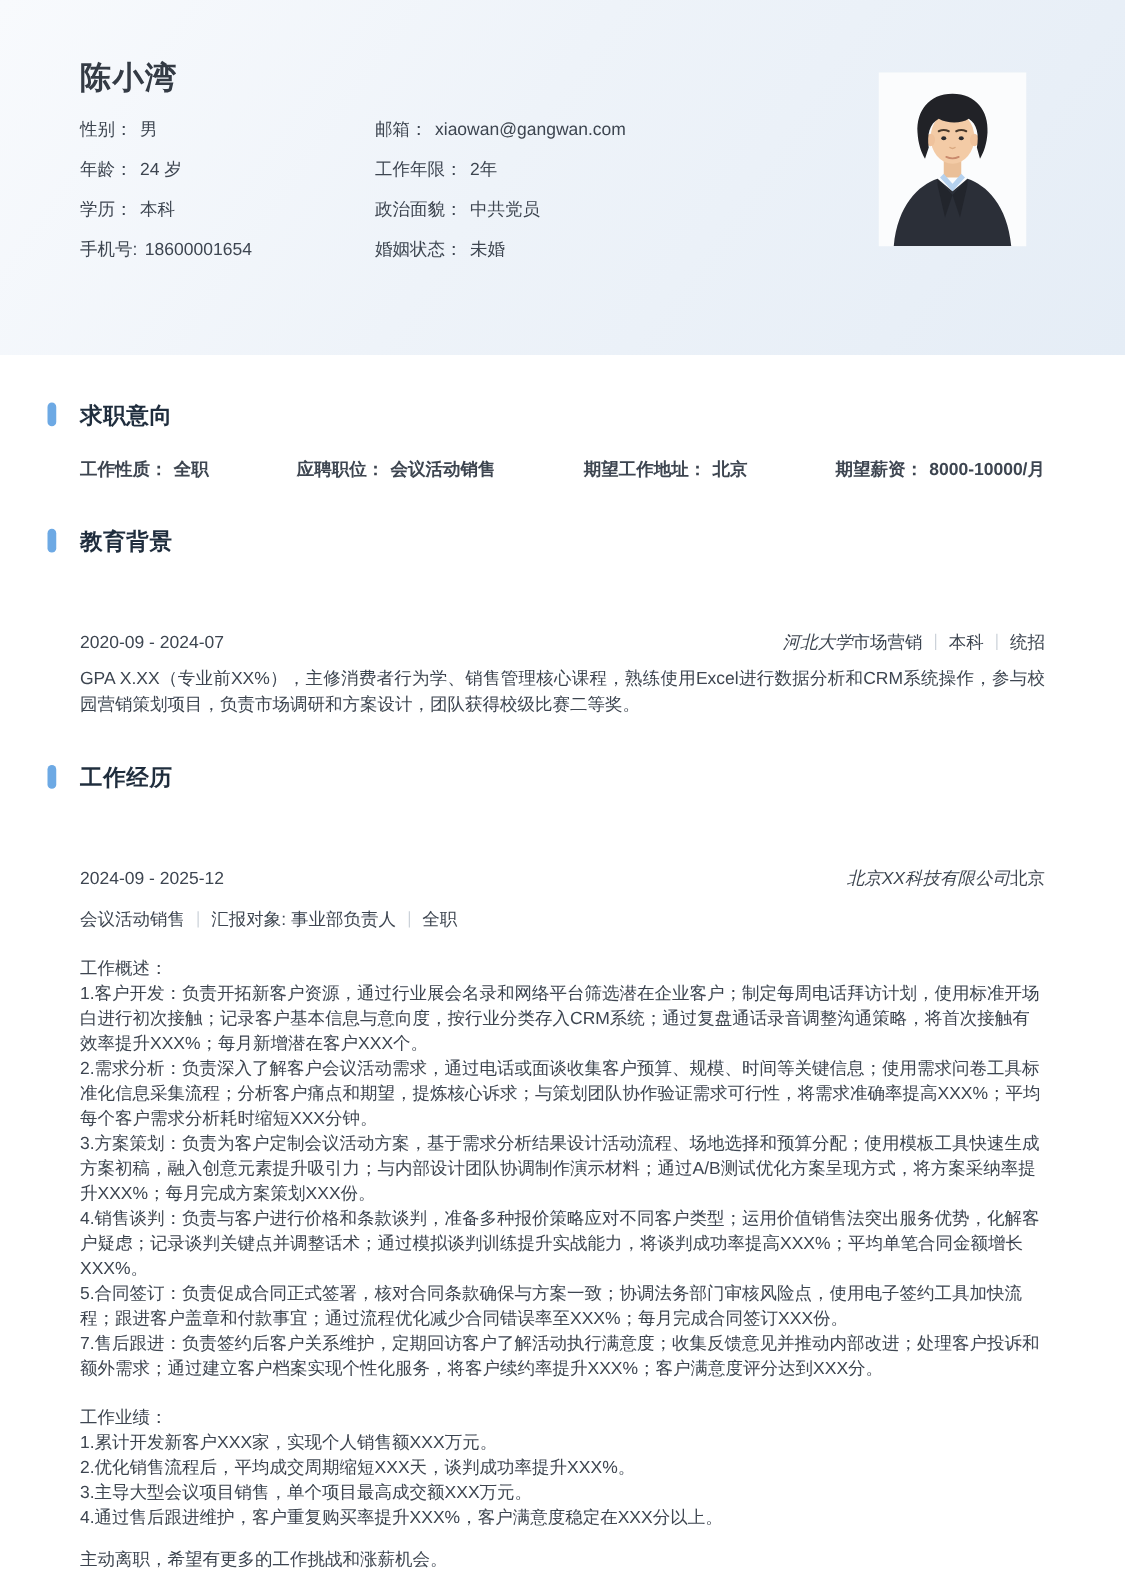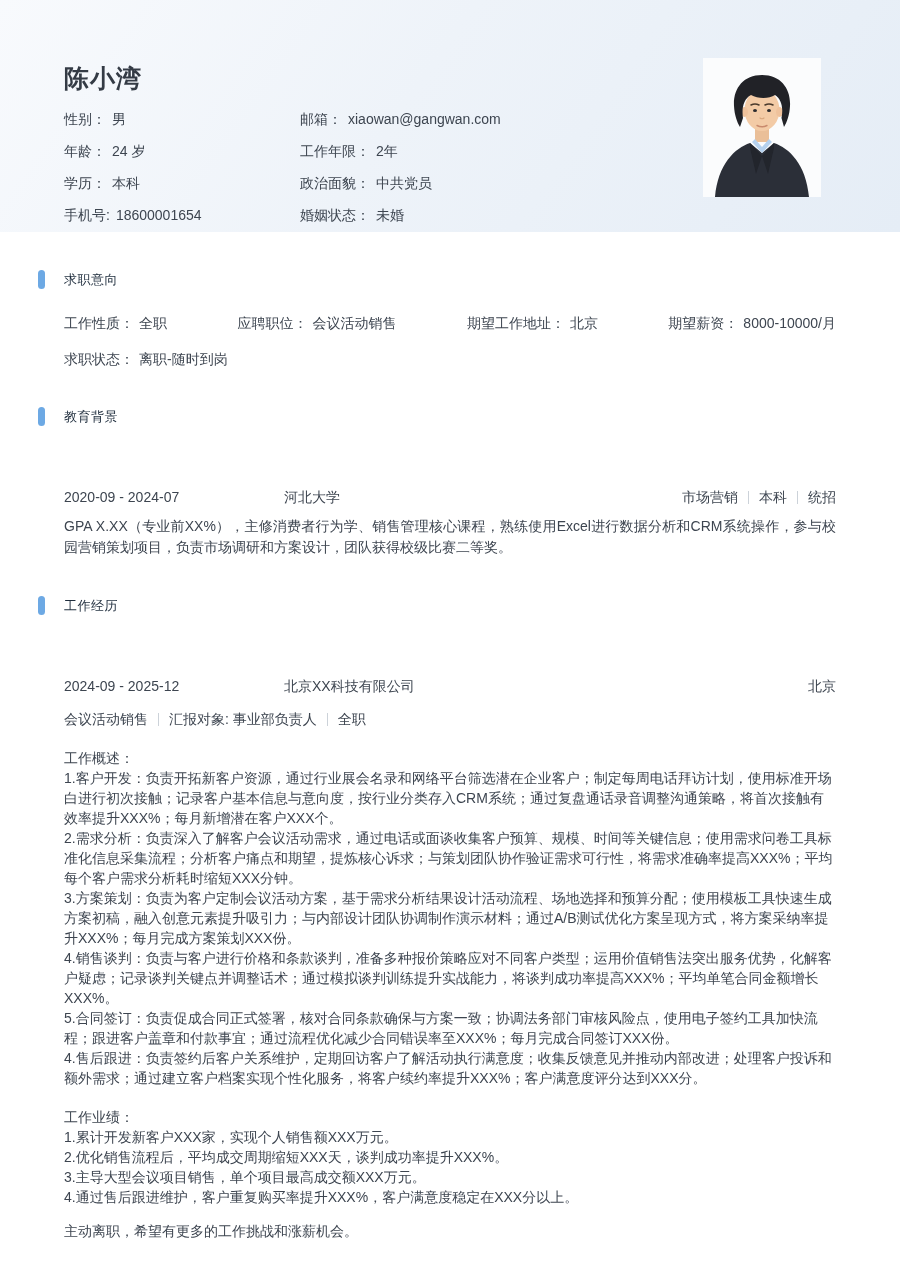--- a/index.html
+++ b/index.html
@@ -4,23 +4,23 @@
 <style>
   * { margin:0; padding:0; box-sizing:border-box; }
   html,body { width:900px; }
   body {
     height:1275px; overflow:hidden; background:#ffffff;
     font-family:"Liberation Sans","DejaVu Sans",sans-serif;
     color:#3d4550; font-size:14px; line-height:20px;
   }
   
   .header {
-    position:relative; height:232px;
+    position:relative; height:284px;
     background:linear-gradient(125deg,#f8fafd 0%,#eef3f9 45%,#e5edf6 100%);
-    padding:64px 64px 0 64px;
+    padding:48px 64px 0 64px;
   }
   .name { font-size:25px; line-height:28px; font-weight:700; color:#343b45; letter-spacing:1px; }
   .info-grid { margin-top:17px; display:flex; }
   .info-col { display:flex; flex-direction:column; gap:12px; }
   .info-col.c1 { width:236px; }
   .info-row { white-space:nowrap; }
   .info-row .lbl { color:#3d4550; }
   .info-row .val { color:#3d4550; margin-left:6px; }
   .photo-frame {
     position:absolute; top:58px; right:79px; width:118px; height:139px;
@@ -28,30 +28,30 @@
   }
   .photo-frame svg { display:block; width:100%; height:100%; }
   
   .content { padding:0 64px; }
   .section { margin-top:36px; }
   .section-head { position:relative; display:flex; align-items:center; }
   .accent-bar {
     position:absolute; left:-26px; top:2px; width:7px; height:19px;
     border-radius:3.5px; background:#6da9e4;
   }
-  .section-title { font-size:13px; line-height:24px; font-weight:400; color:#1f2d3d; letter-spacing:0.5px; }
+  .section-title { font-size:18px; line-height:24px; font-weight:700; color:#1f2d3d; letter-spacing:0.5px; }
   
-  .intent-row1 { margin-top:21px; display:flex; justify-content:space-between; }
+  .intent-row1 { margin-top:21px; display:flex; justify-content:space-between;font-weight:bold; }
   .intent-row2 { margin-top:16px; }
   .pair .lbl { color:#3d4550; }
   .pair .val { margin-left:5px; }
   
   .meta-row { margin-top:18px; display:flex; align-items:baseline; }
   .meta-period { width:220px; flex:0 0 auto;margin-top:40px; }
-  .meta-center { flex:1 1 auto; text-align:left; }
+  .meta-center { flex:1 1 auto; text-align:right;font-style:italic; }
   .meta-right { flex:0 0 auto; text-align:center; display:flex; align-items:center; }
   .divider { display:inline-block; width:1px; height:13px; background:#ccd2d9; margin:0 10px; align-self:center; }
   .para { margin-top:9px; line-height:21px; text-align:justify; }
   .tagline { margin-top:13px; display:flex; align-items:center; }
   .block { margin-top:19px; }
   .block p { line-height:20px; }
   .note { margin-top:14px; }
 </style>
 </head>
 <body>
@@ -100,23 +100,20 @@
     <div class="section-head">
       <span class="accent-bar"></span>
       <span class="section-title">求职意向</span>
     </div>
     <div class="intent-row1">
       <span class="pair"><span class="lbl">工作性质：</span><span class="val">全职</span></span>
       <span class="pair"><span class="lbl">应聘职位：</span><span class="val">会议活动销售</span></span>
       <span class="pair"><span class="lbl">期望工作地址：</span><span class="val">北京</span></span>
       <span class="pair"><span class="lbl">期望薪资：</span><span class="val">8000-10000/月</span></span>
     </div>
-    <div class="intent-row2">
-      <span class="pair"><span class="lbl">求职状态：</span><span class="val">离职-随时到岗</span></span>
-    </div>
   </div>
 
   <div class="section">
     <div class="section-head">
       <span class="accent-bar"></span>
       <span class="section-title">教育背景</span>
     </div>
     <div class="meta-row">
       <span class="meta-period">2020-09 - 2024-07</span>
       <span class="meta-center">河北大学</span>
@@ -148,21 +145,21 @@
       <span class="divider"></span>
       <span>全职</span>
     </div>
     <div class="block">
       <p>工作概述：</p>
       <p>1.客户开发：负责开拓新客户资源，通过行业展会名录和网络平台筛选潜在企业客户；制定每周电话拜访计划，使用标准开场白进行初次接触；记录客户基本信息与意向度，按行业分类存入CRM系统；通过复盘通话录音调整沟通策略，将首次接触有效率提升XXX%；每月新增潜在客户XXX个。</p>
       <p>2.需求分析：负责深入了解客户会议活动需求，通过电话或面谈收集客户预算、规模、时间等关键信息；使用需求问卷工具标准化信息采集流程；分析客户痛点和期望，提炼核心诉求；与策划团队协作验证需求可行性，将需求准确率提高XXX%；平均每个客户需求分析耗时缩短XXX分钟。</p>
       <p>3.方案策划：负责为客户定制会议活动方案，基于需求分析结果设计活动流程、场地选择和预算分配；使用模板工具快速生成方案初稿，融入创意元素提升吸引力；与内部设计团队协调制作演示材料；通过A/B测试优化方案呈现方式，将方案采纳率提升XXX%；每月完成方案策划XXX份。</p>
       <p>4.销售谈判：负责与客户进行价格和条款谈判，准备多种报价策略应对不同客户类型；运用价值销售法突出服务优势，化解客户疑虑；记录谈判关键点并调整话术；通过模拟谈判训练提升实战能力，将谈判成功率提高XXX%；平均单笔合同金额增长XXX%。</p>
       <p>5.合同签订：负责促成合同正式签署，核对合同条款确保与方案一致；协调法务部门审核风险点，使用电子签约工具加快流程；跟进客户盖章和付款事宜；通过流程优化减少合同错误率至XXX%；每月完成合同签订XXX份。</p>
-      <p>4.售后跟进：负责签约后客户关系维护，定期回访客户了解活动执行满意度；收集反馈意见并推动内部改进；处理客户投诉和额外需求；通过建立客户档案实现个性化服务，将客户续约率提升XXX%；客户满意度评分达到XXX分。</p>
+      <p>7.售后跟进：负责签约后客户关系维护，定期回访客户了解活动执行满意度；收集反馈意见并推动内部改进；处理客户投诉和额外需求；通过建立客户档案实现个性化服务，将客户续约率提升XXX%；客户满意度评分达到XXX分。</p>
     </div>
     <div class="block">
       <p>工作业绩：</p>
       <p>1.累计开发新客户XXX家，实现个人销售额XXX万元。</p>
       <p>2.优化销售流程后，平均成交周期缩短XXX天，谈判成功率提升XXX%。</p>
       <p>3.主导大型会议项目销售，单个项目最高成交额XXX万元。</p>
       <p>4.通过售后跟进维护，客户重复购买率提升XXX%，客户满意度稳定在XXX分以上。</p>
     </div>
     <p class="note">主动离职，希望有更多的工作挑战和涨薪机会。</p>
   </div>

